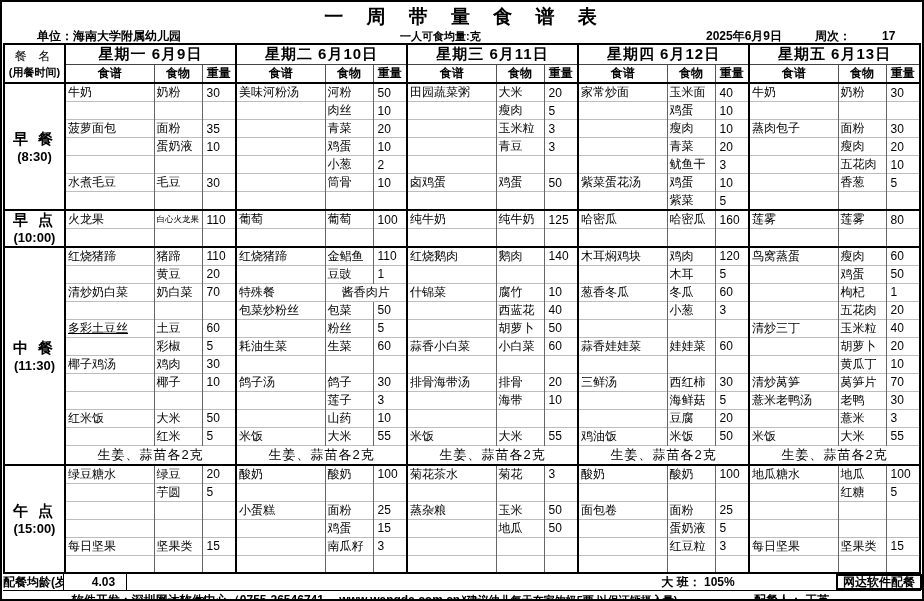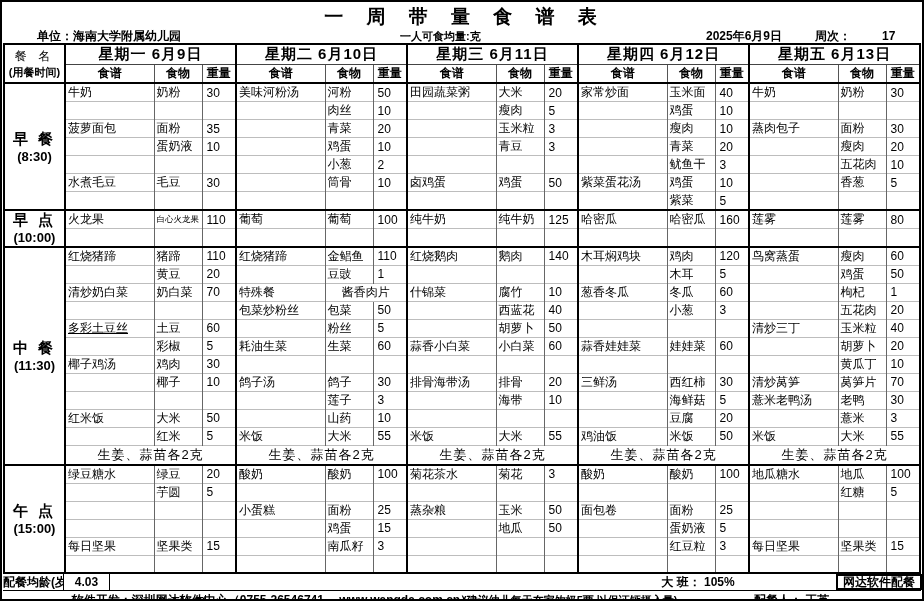--- a/index.html
+++ b/index.html
@@ -30,21 +30,21 @@
   .mt{font-size:13px;font-weight:bold;}
   td.c-recipe.day-start{border-left:2px solid #000;}
   td.c-weight{padding-left:4px;}
   td.seasoning{text-align:center;font-size:13px;border-left:2px solid #000;letter-spacing:1px;border-radius:6px;}
   td.merged-food{text-align:center;}
   .u{text-decoration:underline;}
   .summary-row{position:relative;height:16px;line-height:16px;font-size:12px;font-weight:bold;
     border-bottom:1px solid #000;margin-left:1px;width:918px;}
   .summary-row span{position:absolute;white-space:nowrap;top:0;}
   .s-label{left:0;width:60px;overflow:hidden;border-right:1px solid #000;height:16px;}
-  .s-age{left:61px;width:45px;text-align:center;border-right:1px solid #000;height:16px;}
+  .s-age{left:61px;width:45px;text-align:center;border-right:1px solid #000;height:16px;padding-left:17px;}
   .s-ratio{left:107px;width:95px;text-align:right;border-right:1px solid #000;height:16px;margin-top:21px;}
   .s-avg{left:203px;width:200px;text-align:center;}
   .s-mid{left:500px;width:150px;text-align:center;}
   .s-big{left:630px;width:130px;text-align:center;}
   .s-soft{left:833px;width:86px;text-align:center;border:2px solid #000;height:16px;box-sizing:border-box;line-height:12px;}
   .footer-row{position:relative;height:19px;line-height:18px;font-size:12px;font-weight:bold;}
   .footer-row span{position:absolute;white-space:nowrap;top:0;}
   .f-dev{left:60px;width:420px;text-align:center;}
   .f-advice{left:461px;width:220px;font-size:11px;}
   .f-staff{left:752px;width:140px;}

